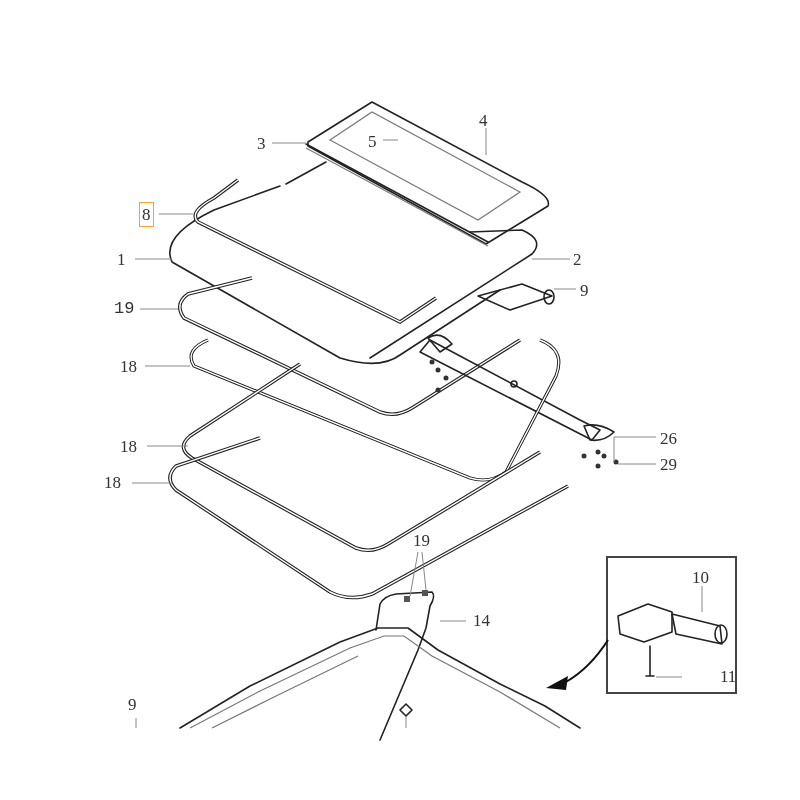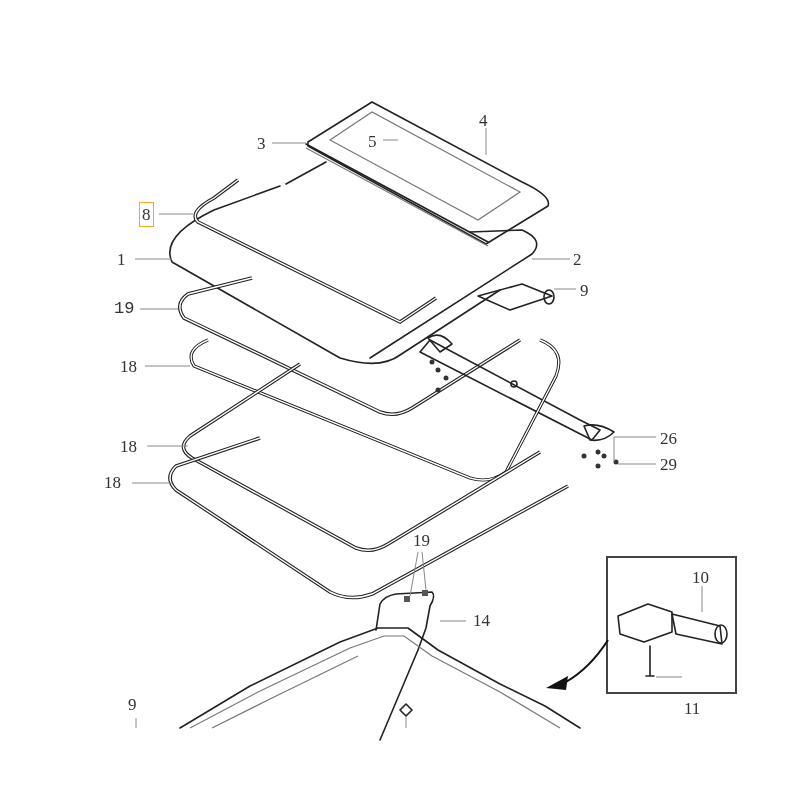--- a/index.html
+++ b/index.html
@@ -143,21 +143,21 @@
 </svg>
 
 <div class="callout" style="left:117px;top:251px;">1</div>
 <div class="callout" style="left:573px;top:251px;">2</div>
 <div class="callout" style="left:257px;top:135px;">3</div>
 <div class="callout" style="left:479px;top:112px;">4</div>
 <div class="callout" style="left:368px;top:133px;">5</div>
 <div class="callout highlight" style="left:140px;top:203px;">8</div>
 <div class="callout" style="left:580px;top:282px;">9</div>
 <div class="callout" style="left:692px;top:569px;">10</div>
-<div class="callout" style="left:684px;top:668px;margin-top:32px;">11</div>
+<div class="callout" style="left:720px;top:668px;">11</div>
 <div class="callout" style="left:128px;top:696px;">9</div>
 <div class="callout" style="left:473px;top:612px;">14</div>
 <div class="callout" style="left:413px;top:532px;">19</div>
 <div class="callout" style="left:120px;top:358px;">18</div>
 <div class="callout" style="left:114px;top:300px;font-family:Liberation Mono, monospace;">19</div>
 <div class="callout" style="left:104px;top:474px;">18</div>
 <div class="callout" style="left:120px;top:438px;">18</div>
 <div class="callout" style="left:660px;top:430px;">26</div>
 <div class="callout" style="left:660px;top:456px;">29</div>
 

